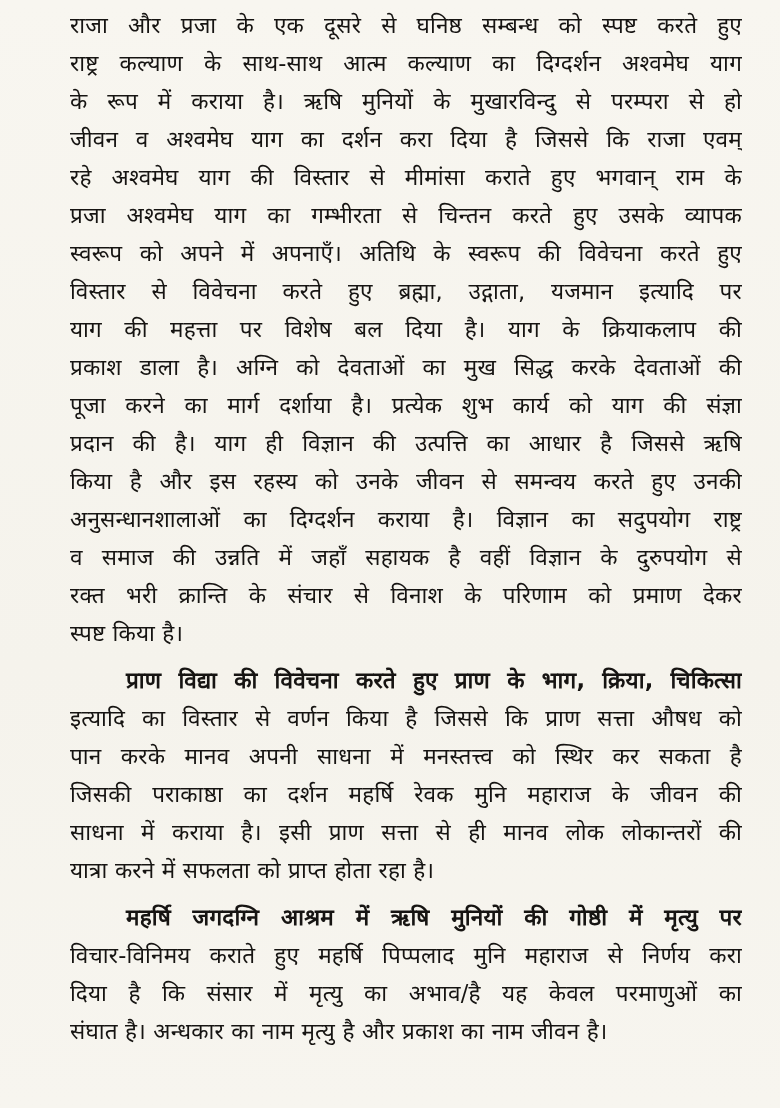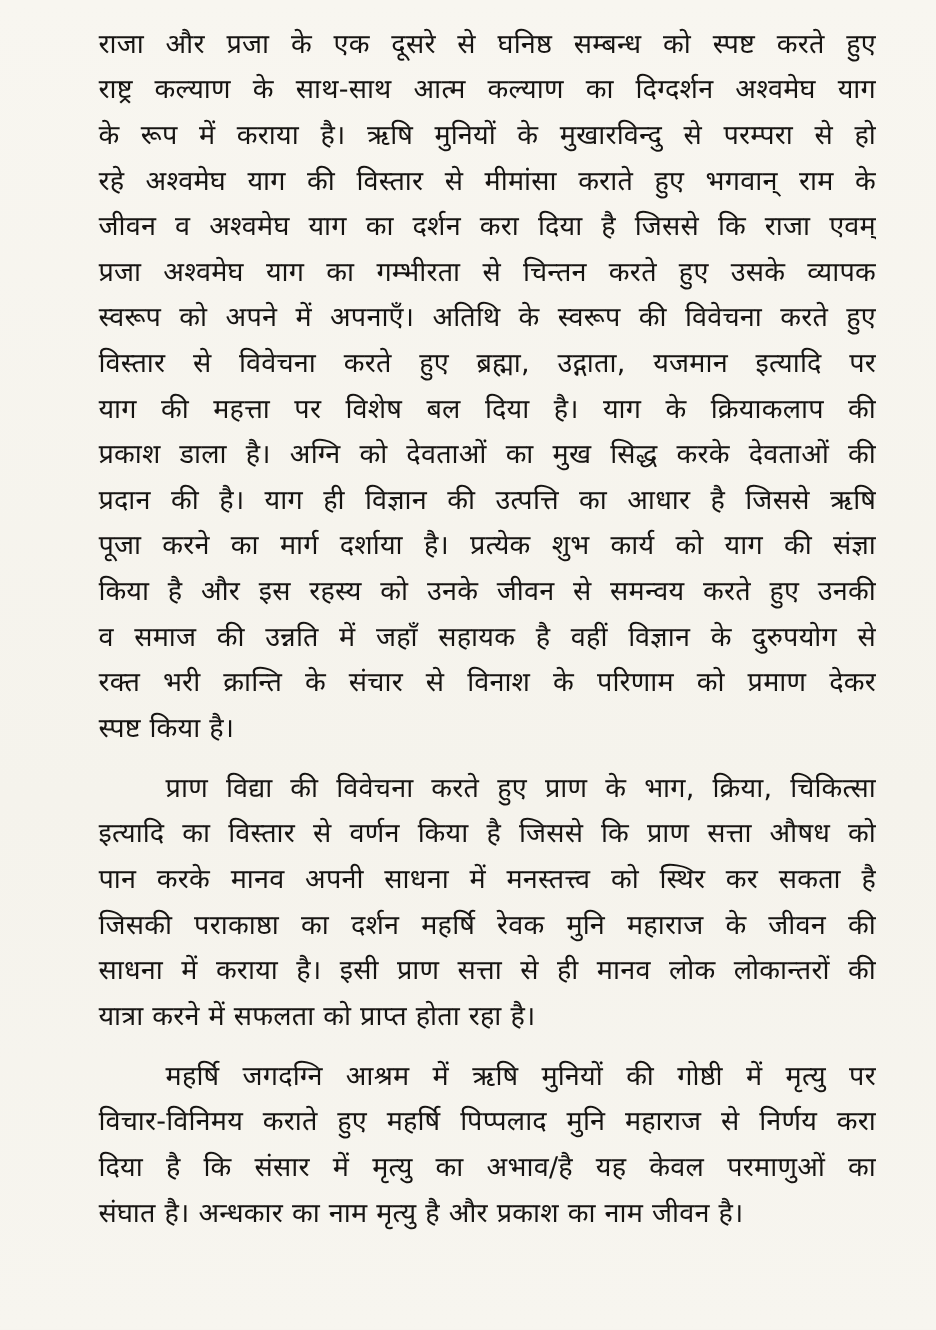--- a/index.html
+++ b/index.html
@@ -15,61 +15,63 @@
   .page {
     box-sizing: border-box;
     width: 780px;
     height: 1108px;
     padding: 6px 38px 0 70px;
     background: linear-gradient(180deg, #f8f6f0 0%, #f5f3ec 60%, #f7f5ef 100%);
     font-family: "DejaVu Sans", sans-serif;
     color: #161412;
   }
   .paragraph {
-    margin: 12px;
+    margin: 0;
   }
   .paragraph + .paragraph {
     margin-top: 9px;
   }
   .line {
     font-size: 22.5px;
     line-height: 38px;
     letter-spacing: 0.2px;
     text-align: justify;
     text-align-last: justify;
     overflow: hidden;
     white-space: nowrap;
   }
   .line.last {
     text-align: right;
     text-align-last: left;
   }
   .paragraph.indented .line.first {
     text-indent: 56px;
+    font-weight: bold;
   }
 </style>
 </head>
 <body>
 
 <div class="page">
   <div id="content">
       <div class="paragraph">
         <div class="line first">राजा और प्रजा के एक दूसरे से घनिष्ठ सम्बन्ध को स्पष्ट करते हुए</div>
         <div class="line">राष्ट्र कल्याण के साथ-साथ आत्म कल्याण का दिग्दर्शन अश्वमेघ याग</div>
         <div class="line">के रूप में कराया है। ऋषि मुनियों के मुखारविन्दु से परम्परा से हो</div>
+        <div class="line">जीवन व अश्वमेघ याग का दर्शन करा दिया है जिससे कि राजा एवम्</div>
         <div class="line">रहे अश्वमेघ याग की विस्तार से मीमांसा कराते हुए भगवान् राम के</div>
-        <div class="line">जीवन व अश्वमेघ याग का दर्शन करा दिया है जिससे कि राजा एवम्</div>
         <div class="line">प्रजा अश्वमेघ याग का गम्भीरता से चिन्तन करते हुए उसके व्यापक</div>
         <div class="line">स्वरूप को अपने में अपनाएँ। अतिथि के स्वरूप की विवेचना करते हुए</div>
         <div class="line">विस्तार से विवेचना करते हुए ब्रह्मा, उद्गाता, यजमान इत्यादि पर</div>
         <div class="line">याग की महत्ता पर विशेष बल दिया है। याग के क्रियाकलाप की</div>
         <div class="line">प्रकाश डाला है। अग्नि को देवताओं का मुख सिद्ध करके देवताओं की</div>
+        <div class="line">पूजा करने का मार्ग दर्शाया है। प्रत्येक शुभ कार्य को याग की संज्ञा</div>
         <div class="line">प्रदान की है। याग ही विज्ञान की उत्पत्ति का आधार है जिससे ऋषि</div>
-        <div class="line">पूजा करने का मार्ग दर्शाया है। प्रत्येक शुभ कार्य को याग की संज्ञा</div>
         <div class="line">किया है और इस रहस्य को उनके जीवन से समन्वय करते हुए उनकी</div>
+        <div class="line">अनुसन्धानशालाओं का दिग्दर्शन कराया है। विज्ञान का सदुपयोग राष्ट्र</div>
         <div class="line">व समाज की उन्नति में जहाँ सहायक है वहीं विज्ञान के दुरुपयोग से</div>
         <div class="line">रक्त भरी क्रान्ति के संचार से विनाश के परिणाम को प्रमाण देकर</div>
         <div class="line last">स्पष्ट किया है।</div>
       </div>
       <div class="paragraph indented">
         <div class="line first">प्राण विद्या की विवेचना करते हुए प्राण के भाग, क्रिया, चिकित्सा</div>
         <div class="line">इत्यादि का विस्तार से वर्णन किया है जिससे कि प्राण सत्ता औषध को</div>
         <div class="line">पान करके मानव अपनी साधना में मनस्तत्त्व को स्थिर कर सकता है</div>
         <div class="line">जिसकी पराकाष्ठा का दर्शन महर्षि रेवक मुनि महाराज के जीवन की</div>
         <div class="line">साधना में कराया है। इसी प्राण सत्ता से ही मानव लोक लोकान्तरों की</div>

